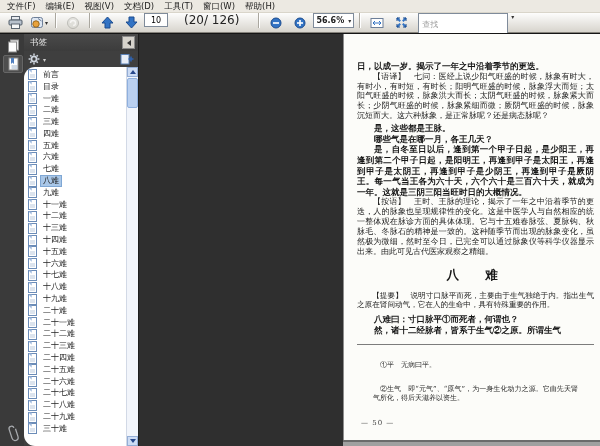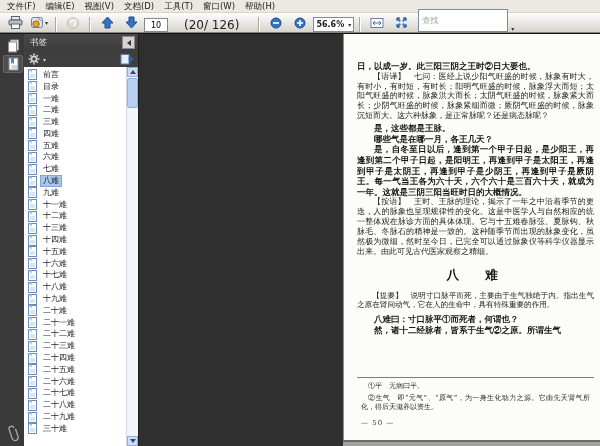--- a/index.html
+++ b/index.html
@@ -7,21 +7,21 @@
        font-family:"DejaVu Sans","Liberation Sans",sans-serif;
        -webkit-font-smoothing:antialiased;cursor:default;}
   
   .menubar{position:absolute;top:0;left:0;right:0;height:12px;background:#ece9e2;
            border-bottom:1px solid #d9d5ca;display:flex;align-items:center;
            font-size:8.5px;color:#1a1a1a;padding-left:2px;}
   .menu-item{padding:0 5px;line-height:12px;}
   
   .toolbar{position:absolute;top:13px;left:0;right:0;height:19px;
            background:linear-gradient(#fdfdfc,#d7d4cd);
-           border-bottom:1px solid #85827b;display:flex;align-items:flex-end;
+           border-bottom:1px solid #85827b;display:flex;align-items:flex-start;
            padding:0 4px;gap:2px;}
   .tbtn{height:17px;min-width:18px;display:flex;align-items:center;justify-content:center;
         border:1px solid transparent;border-radius:2px;padding:0 1px;}
   .tbtn.disabled{opacity:.55;}
   .caret{font-size:6px;color:#333;margin-left:1px;}
   .sep{width:1px;height:15px;background:#aaa79f;border-right:1px solid #fff;margin:0 3px;}
   .pageinput{width:22px;height:12px;border:1px solid #7f8b9a;background:#fff;
              font-size:8px;text-align:center;padding:0;font-family:inherit;}
   .pagetotal{font-size:12px;color:#222;margin:0 14px;white-space:nowrap;}
   .zoombox{height:13px;border:1px solid #7f8b9a;background:#fff;font-size:8px;
@@ -46,21 +46,21 @@
                 background:linear-gradient(#4a4a4a,#3c3c3c);text-align:right;}
   .collapse-btn{width:11px;height:11px;background:#d6d3cc;border:1px solid #8a8a8a;
                 display:flex;align-items:center;justify-content:center;}
   .tri-left{width:0;height:0;border-top:3px solid transparent;border-bottom:3px solid transparent;
             border-right:4px solid #333;}
   .panel-tools{height:16px;display:flex;align-items:center;justify-content:space-between;
                padding:0 4px;background:#3f3f3f;}
   .ptool{display:flex;align-items:center;gap:1px;}
   
   .bm-list{position:absolute;top:33px;left:0;right:0;bottom:0;background:#ffffff;
-           overflow:hidden;padding:2px 16px 0 2px;box-sizing:border-box;}
+           overflow:hidden;padding:2px 16px 0 2px;box-sizing:border-box;border-radius:11px;}
   .bm-row{height:11.8px;display:flex;align-items:center;gap:3px;font-size:8px;
           color:#1d1d1d;white-space:nowrap;padding-left:2px;}
   .bm-row .bm-label{padding:0 2px;border:1px solid transparent;line-height:10px;}
   .bm-row.selected .bm-label{background:#a9c7e8;border-color:#7fa7d4;}
   
   .vscroll{position:absolute;right:0;top:33px;bottom:0;width:11px;background:#f2f5fb;
            border-left:1px solid #d2d9e6;}
   .sbtn{position:absolute;left:0;width:11px;height:10px;background:#cddcf4;
         border:1px solid #94aed6;box-sizing:border-box;display:flex;align-items:center;justify-content:center;}
   .sbtn.up{top:0;} .sbtn.down{bottom:0;}
@@ -79,21 +79,21 @@
   .page-body{padding:27px 6px 0 13px;}
   .page-body p{margin:0;text-align:justify;}
   p.orig{font-weight:bold;font-size:8.5px;line-height:10.6px;text-indent:2em;}
   p.noindent{text-indent:0;}
   p.trans,p.note{font-size:8px;line-height:9.9px;text-indent:2em;margin-bottom:2px;color:#222;}
   p.chapter{font-size:12.5px;font-weight:bold;text-align:center;text-indent:0;
             letter-spacing:.55em;margin:10px 0 8px 0;}
   p.abstract{font-size:7.6px;line-height:9.6px;text-indent:2em;margin-bottom:3px;color:#222;font-family:Liberation Mono, monospace;}
   .page-footer{position:absolute;left:13px;right:6px;bottom:13px;}
   .footsep{border-top:1px solid #7c7c7c;margin-bottom:3px;}
-  p.footnote{font-size:7px;line-height:8.8px;text-indent:1em;text-align:justify;color:#2a2a2a;margin:4px;}
+  p.footnote{font-size:7px;line-height:8.8px;text-indent:1em;text-align:justify;color:#2a2a2a;margin:16px;}
   .pagenum{font-size:7px;color:#444;margin-top:7px;padding-left:4px;letter-spacing:1px;}
   svg{display:block;}
 </style>
 </head>
 <body>
 
 <div id="app">
 
   <div class="menubar">
 
@@ -603,21 +603,21 @@
         <div class="sthumb"></div>
         <div class="sbtn down">
             <span class="tri-down"></span>
           </div>
       </div>
     </div>
 
     <div class="page">
       <div class="page-body">
 
-      <p class="orig noindent">日，以成一岁。此三阳三阴之王时②日大要也。</p>
+      <p class="orig noindent">日，以成一岁。揭示了一年之中沿着季节的更迭。</p>
           <p class="trans">【语译】　七问：医经上说少阳气旺盛的时候，脉象有时大，有时小，有时短，有时长；阳明气旺盛的时候，脉象浮大而短；太阳气旺盛的时候，脉象洪大而长；太阴气旺盛的时候，脉象紧大而长；少阴气旺盛的时候，脉象紧细而微；厥阴气旺盛的时候，脉象沉短而大。这六种脉象，是正常脉呢？还是病态脉呢？</p>
           <p class="orig">是，这些都是王脉。</p>
           <p class="orig">哪些气是在哪一月，各王几天？</p>
           <p class="orig">是，自冬至日以后，逢到第一个甲子日起，是少阳王，再逢到第二个甲子日起，是阳明王，再逢到甲子是太阳王，再逢到甲子是太阴王，再逢到甲子是少阴王，再逢到甲子是厥阴王。每一气当王各为六十天，六个六十是三百六十天，就成为一年。这就是三阴三阳当旺时日的大概情况。</p>
           <p class="note">【按语】　王时、王脉的理论，揭示了一年之中沿着季节的更迭，人的脉象也呈现规律性的变化。这是中医学人与自然相应的统一整体观在脉诊方面的具体体现。它与十五难春脉弦、夏脉钩、秋脉毛、冬脉石的精神是一致的。这种随季节而出现的脉象变化，虽然极为微细，然时至今日，已完全可以通过脉象仪等科学仪器显示出来。由此可见古代医家观察之精细。</p>
           <p class="chapter">八　难</p>
           <p class="abstract">【提要】　说明寸口脉平而死，主要由于生气独绝于内。指出生气之原在肾间动气，它在人的生命中，具有特殊重要的作用。</p>
           <p class="orig">八难曰：寸口脉平①而死者，何谓也？</p>
           <p class="orig">然，诸十二经脉者，皆系于生气②之原。所谓生气</p>
         </div>

